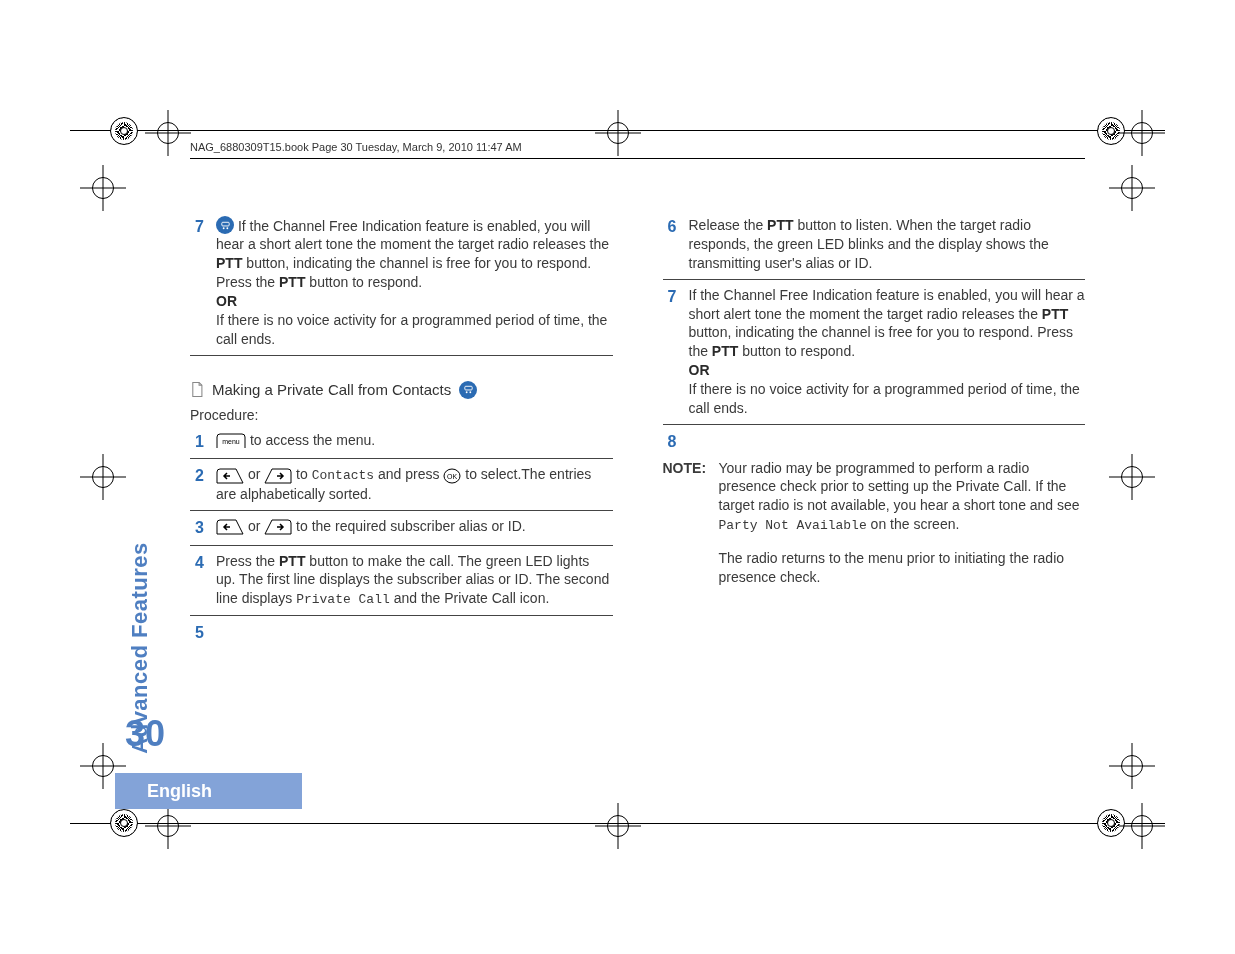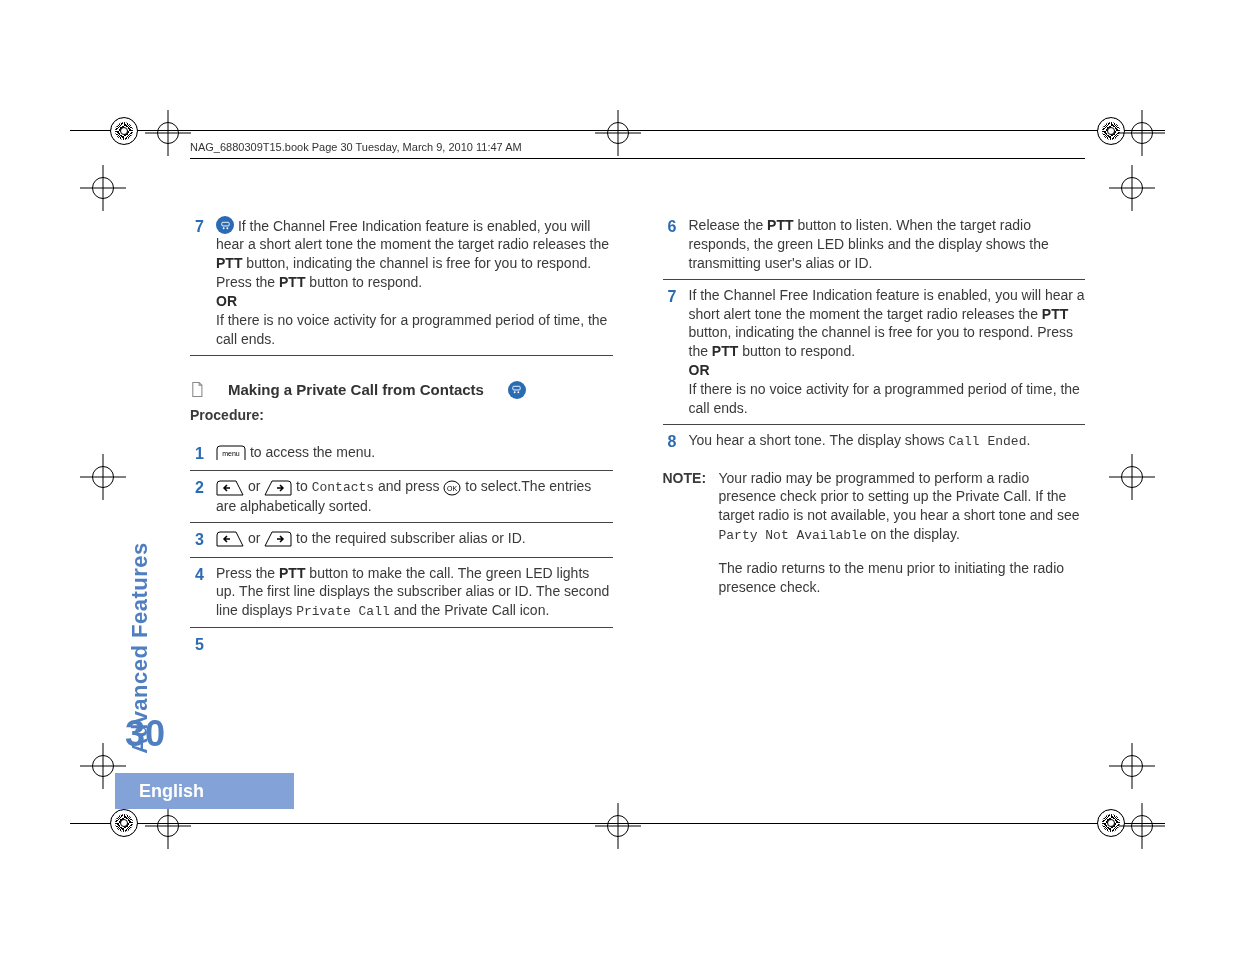--- a/index.html
+++ b/index.html
@@ -15,34 +15,34 @@
   .wheel::after{content:"";position:absolute;inset:9px;border-radius:50%;background:#fff;border:1px solid #000}
   .header{position:absolute;left:190px;top:140px;font-size:11px;color:#333}
   .header-rule{position:absolute;left:190px;right:150px;top:158px;height:1px;background:#000}
   .content{position:absolute;left:190px;right:150px;top:210px;bottom:170px;display:flex;gap:50px}
   .col{flex:1;min-width:0}
   .step{display:flex;gap:12px;padding:6px 0;border-bottom:1px solid #444}
   .step.nb{border-bottom:none}
   .num{color:#2b6bb3;font-weight:bold;font-size:16px;min-width:14px;text-align:right}
   .txt{flex:1;color:#3a3a3a}
   .txt b,.txt strong{color:#2a2a2a}
-  .sect{display:flex;align-items:center;gap:24px;margin-top:24px;margin-bottom:6px;color:#333;font-weight:bold;font-size:15px}
+  .sect{display:flex;align-items:center;gap:8px;margin-top:24px;margin-bottom:6px;color:#333;font-weight:normal;font-size:15px}
   .sect .man-icon{width:14px;height:17px}
-  .proc{font-weight:bold;margin:4px 0 12px 0}
+  .proc{font-weight:normal;margin:4px 0 0 0}
   .mono{font-family:"Courier New",monospace;font-size:13px}
-  .note-block{display:flex;gap:8px;margin-top:10px}
+  .note-block{display:flex;gap:8px;}
   .note-label{font-weight:bold;min-width:48px}
   .note-body p{margin:0 0 14px 0}
   .key{display:inline-block;vertical-align:middle}
   .key svg{display:block}
   .side-label{position:absolute;left:155px;bottom:200px;transform:rotate(-90deg);transform-origin:left bottom;
               font-size:22px;font-weight:bold;color:#4f7fc1;letter-spacing:.5px;white-space:nowrap}
   .page-num{position:absolute;left:125px;bottom:195px;font-size:36px;font-weight:bold;color:#4f7fc1}
   .lang-box{position:absolute;left:115px;bottom:145px;width:155px;height:36px;background:#83a3d8;
-            color:#fff;font-weight:bold;font-size:18px;display:flex;align-items:center;padding-left:24px}
+            color:#fff;font-weight:bold;font-size:18px;display:flex;align-items:center;padding-left:32px}
   .circle-icon{display:inline-flex;width:18px;height:18px;border-radius:50%;background:#2b6bb3;
                align-items:center;justify-content:center}
   .circle-icon svg{width:11px;height:11px}
 </style>
 </head>
 <body>
 
 <div class="page">
 
   <div class="register-line-h" style="top:130px"></div>
@@ -207,29 +207,26 @@
         <div class="num">7</div>
         <div class="txt">
           <span>If the Channel Free Indication feature is enabled, you will hear a short alert tone the moment the target radio releases the </span><b>PTT</b><span> button, indicating the channel is free for you to respond. Press the </span><b>PTT</b><span> button to respond.</span>
           <div><b>OR</b></div>
           <div>If there is no voice activity for a programmed period of time, the call ends.</div>
         </div>
       </div>
 
       <div class="step nb">
         <div class="num">8</div>
-        <div class="txt">
-          <span>You hear a short tone. The display shows </span><span class="mono">Call Ended</span><span>.</span>
-        </div>
       </div>
 
       <div class="note-block">
         <div class="note-label">NOTE:</div>
         <div class="note-body">
-          <p><span>Your radio may be programmed to perform a radio presence check prior to setting up the Private Call. If the target radio is not available, you hear a short tone and see </span><span class="mono">Party Not Available</span><span> on the display.</span></p>
+          <p><span>Your radio may be programmed to perform a radio presence check prior to setting up the Private Call. If the target radio is not available, you hear a short tone and see </span><span class="mono">Party Not Available</span><span> on the screen.</span></p>
           <p>The radio returns to the menu prior to initiating the radio presence check.</p>
         </div>
       </div>
     </div>
   </div>
 
   <div class="side-label">Advanced Features</div>
   <div class="page-num">30</div>
   <div class="lang-box">
     <span>English</span>

